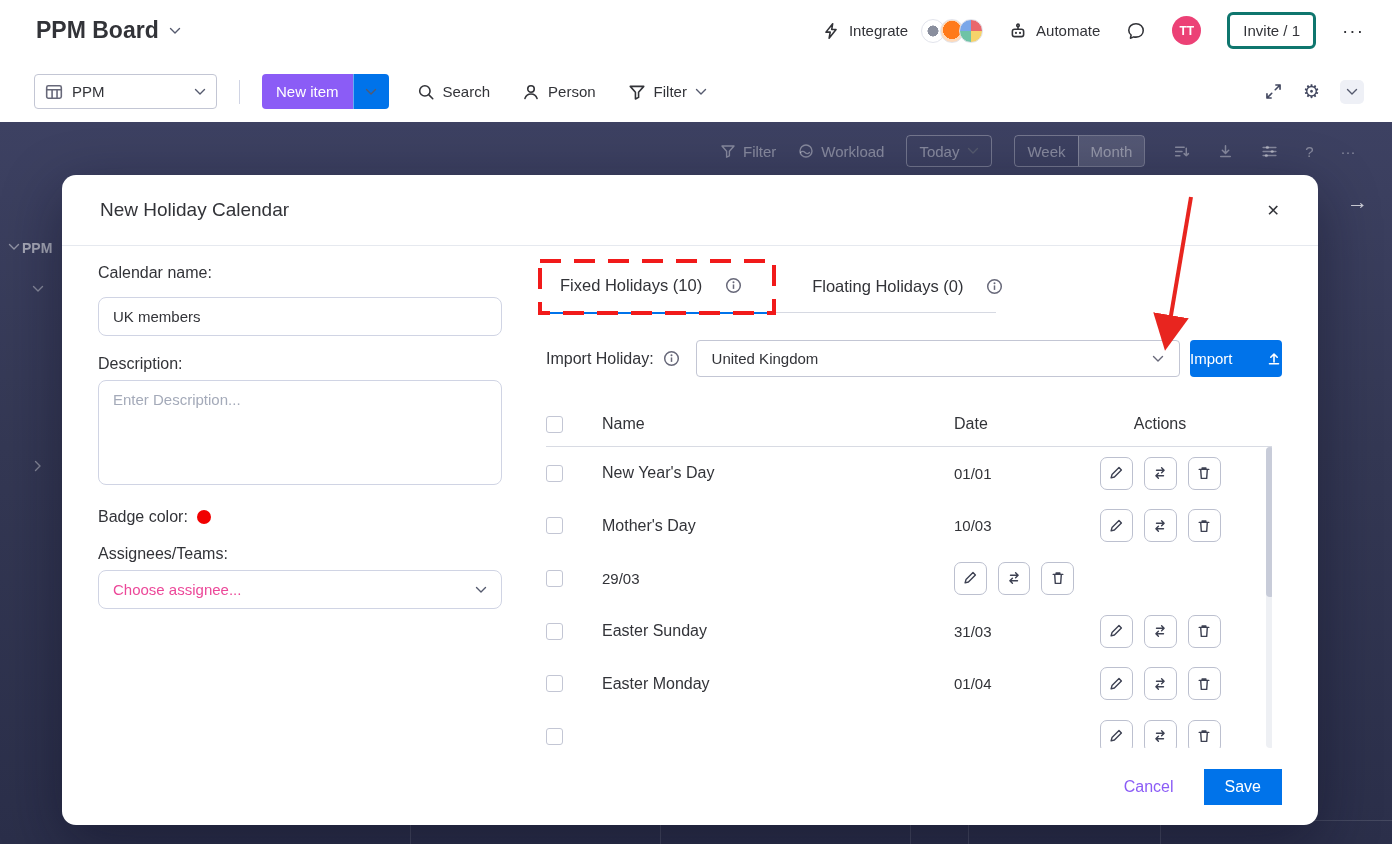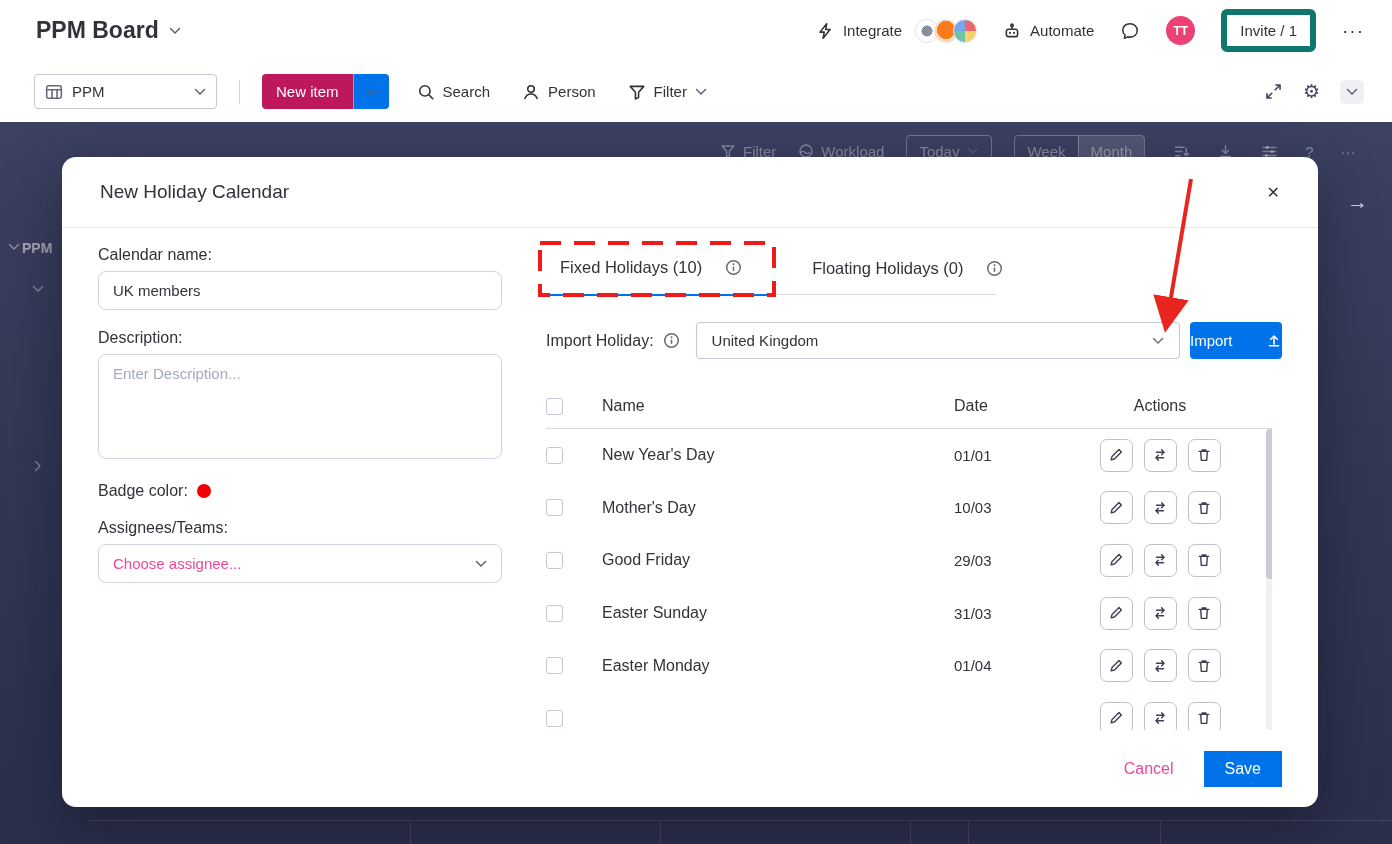--- a/index.html
+++ b/index.html
@@ -15,31 +15,31 @@
   .chev { width:12px; height:8px; color:#555a6e; }
   .topbar-right { margin-left:auto; display:flex; align-items:center; gap:26px; }
   .top-item { display:flex; align-items:center; gap:9px; font-size:15px; color:#323338; cursor:pointer; }
   .app-circles { display:flex; align-items:center; margin-left:4px; }
   .app-circles span { width:24px; height:24px; border-radius:50%; border:1px solid #e2e4ec; background:#fff; margin-left:-5px; }
   .app-circles .c1 { background:radial-gradient(circle at 50% 50%, #8a8f9e 0 35%, #fff 36%); margin-left:0; }
   .app-circles .c2 { background:radial-gradient(circle at 50% 45%, #ff7a1a 0 55%, #ffd9b8 56%); }
   .app-circles .c3 { background:conic-gradient(#e9686d 0 25%, #f6d36a 0 50%, #6fc3a6 0 75%, #7aa7e9 0); }
   .chat-btn { color:#323338; cursor:pointer; }
   .avatar { width:29px; height:29px; border-radius:50%; background:#ec4176; color:#fff; font-size:12px; font-weight:700; display:flex; align-items:center; justify-content:center; cursor:pointer; }
-  .invite { border:6px solid #0f766e; border-radius:6px; background:#fff; padding:7px 13px; font-size:15px; color:#323338; font-family:inherit; cursor:pointer; }
+  .invite { border:3px solid #0f766e; border-radius:6px; background:#fff; padding:7px 13px; font-size:15px; color:#323338; font-family:inherit; cursor:pointer; }
   .more-dots { font-size:19px; letter-spacing:1px; color:#323338; cursor:pointer; }
 
   
   .toolbar { position:absolute; top:61px; left:0; width:1392px; height:61px; background:#fff; display:flex; align-items:center; padding:0 28px 0 34px; }
   .board-select { width:183px; height:35px; border:1px solid #c3c6d4; border-radius:4px; display:flex; align-items:center; gap:9px; padding:0 10px; font-size:15px; cursor:pointer; }
   .board-select .spacer { flex:1; }
   .grid-ic { width:18px; height:18px; color:#676879; }
   .vdiv { width:1px; height:24px; background:#d0d4e4; margin:0 22px; }
   .newitem { display:flex; height:35px; border-radius:4px; overflow:hidden; cursor:pointer; }
-  .ni-main { background:#be185d; color:#fff; font-size:15px; display:flex; align-items:center; padding:17px 14px; }
+  .ni-main { background:#8b5cf6; color:#fff; font-size:15px; display:flex; align-items:center; padding:17px 14px; }
   .ni-arrow { background:#0073ea; width:36px; display:flex; align-items:center; justify-content:center; border-left:1px solid rgba(255,255,255,.4); color:#fff; }
   .tb-items { display:flex; align-items:center; gap:32px; margin-left:28px; }
   .tb-item { display:flex; align-items:center; gap:8px; font-size:15px; color:#323338; cursor:pointer; }
   .tb-item .i18 { width:18px; height:18px; color:#323338; }
   .toolbar-right { margin-left:auto; display:flex; align-items:center; gap:20px; color:#434860; }
   .gear-glyph { font-size:19px; line-height:1; color:#434860; cursor:pointer; }
   .chev-pill { width:24px; height:24px; border-radius:5px; background:#eef0f6; display:flex; align-items:center; justify-content:center; cursor:pointer; }
 
   
   .board { position:absolute; top:122px; left:0; width:1392px; height:722px; background:linear-gradient(180deg,#3d4162 0%, #343854 45%, #2b2f4a 100%); overflow:hidden; }
@@ -54,30 +54,30 @@
   .bar-icons > * { cursor:pointer; }
   .board-left-chev1 { position:absolute; top:121px; left:8px; color:rgba(255,255,255,.45); cursor:pointer; }
   .board-ppm { position:absolute; top:118px; left:22px; width:40px; overflow:hidden; color:rgba(255,255,255,.55); font-weight:700; font-size:14px; white-space:nowrap; }
   .board-left-chev2 { position:absolute; top:163px; left:32px; color:rgba(255,255,255,.4); cursor:pointer; }
   .board-left-chev3 { position:absolute; top:338px; left:34px; color:rgba(255,255,255,.4); cursor:pointer; }
   .board-arrow { position:absolute; top:68px; right:24px; font-size:21px; color:rgba(255,255,255,.75); cursor:pointer; }
   .board-grid { position:absolute; bottom:0; left:90px; right:0; height:24px; border-top:1px solid rgba(255,255,255,.12); }
   .board-grid i { position:absolute; top:0; bottom:0; width:1px; background:rgba(255,255,255,.12); }
 
   
-  .modal { position:absolute; left:62px; top:157px; width:1256px; height:650px; background:#fff; border-radius:14px; box-shadow:0 18px 60px rgba(10,12,30,.45); }
+  .modal { position:absolute; left:62px; top:175px; width:1256px; height:650px; background:#fff; border-radius:14px; box-shadow:0 18px 60px rgba(10,12,30,.45); }
   .modal-header { height:71px; border-bottom:1px solid #e6e9ef; display:flex; align-items:center; padding:0 38px; }
   .modal-title { font-size:19px; font-weight:500; color:#323338; }
   .modal-close { margin-left:auto; font-size:16px; color:#323338; cursor:pointer; }
   .modal-body { display:flex; padding:18px 36px 0 36px; }
 
   .left-col { width:404px; margin-right:44px; }
   .fld-label { font-size:16px; color:#323338; margin:19px 0 7px; display:flex; align-items:center; gap:9px; }
   .fld-label.first { margin-top:0; }
-  .txt-input { width:100%; height:39px; border:1px solid #d0d4e4; border-radius:8px; padding:0 14px; font-size:15px; color:#323338; font-family:inherit; outline:none; }
+  .txt-input { width:100%; height:39px; border:1px solid #d0d4e4; border-radius:8px; padding:0 14px; font-size:15px; color:#323338; font-family:inherit; outline:none;margin-top:8px; }
   .txt-area { width:100%; height:105px; border:1px solid #d0d4e4; border-radius:8px; padding:10px 14px; font-size:15px; color:#323338; font-family:inherit; resize:none; outline:none; }
   .txt-input::placeholder, .txt-area::placeholder { color:#a4aab9; }
   .badge-dot { width:14px; height:14px; border-radius:50%; background:#f10000; display:inline-block; }
   .select-like { width:100%; height:39px; border:1px solid #d0d4e4; border-radius:8px; padding:0 14px; display:flex; align-items:center; justify-content:space-between; cursor:pointer; }
   .select-like .ph { font-size:15px; color:#ec4899; }
 
   .right-col { flex:1; position:relative; }
   .tabs-row { position:relative; display:flex; margin-top:6px; }
   .tabs-row::after { content:""; position:absolute; left:0; bottom:0; width:450px; height:1px; background:#d6d9e2; }
   .tab { position:relative; display:flex; align-items:center; gap:23px; font-size:16.5px; color:#323338; padding:6px 26px 17px 14px; cursor:pointer; z-index:1; }
@@ -100,21 +100,21 @@
   .h-row { height:52.6px; font-size:16px; color:#323338; }
   .checkbox { width:17px; height:17px; border:1px solid #c3c6d4; border-radius:3px; background:#fff; cursor:pointer; }
   .date-cell { font-size:15px; }
   .actions-cell { display:flex; gap:11px; justify-content:center; }
   .icon-btn { width:33px; height:33px; border:1px solid #bcc0cf; border-radius:7px; background:#fff; display:flex; align-items:center; justify-content:center; color:#3d4152; cursor:pointer; }
   .icon-btn svg { width:16px; height:16px; }
   .scrollbar { position:absolute; top:0; right:-2px; width:8px; height:100%; background:#eef0f4; border-radius:4px; }
   .scroll-thumb { position:absolute; top:0; left:0; width:8px; height:150px; background:#c8ccd9; border-radius:4px; cursor:pointer; }
 
   .modal-footer { position:absolute; bottom:20px; right:36px; display:flex; align-items:center; gap:30px; }
-  .cancel-btn { font-size:16px; color:#ec4899; background:none; border:none; font-family:inherit; cursor:pointer; }
+  .cancel-btn { font-size:16px; color:#8b5cf6; background:none; border:none; font-family:inherit; cursor:pointer; }
   .save-btn { background:#0073ea; color:#fff; border:none; border-radius:0; font-size:16px; font-family:inherit; padding:9px 21px; cursor:pointer; }
 
   .annot-arrow { position:absolute; left:1080px; top:8px; width:140px; height:172px; pointer-events:none; z-index:3; }
 </style>
 </head>
 <body>
 
 <header class="topbar">
   <div class="board-title-wrap">
     <h1>PPM Board</h1>
@@ -409,21 +409,20 @@
                       <path class="ic" d="M3.2 4.4h9.6M6.1 4.4V3h3.8v1.4M4.7 4.4l.6 9h5.4l.6-9"></path>
                     </svg>
       </div>
     </div>
   </div>
 
   <div class="tbl-grid h-row">
     <div>
                   <div class="checkbox"></div>
                 </div>
-    <div>Good Friday</div>
     <div class="date-cell">29/03</div>
     <div class="actions-cell">
       <div class="icon-btn">
         <svg viewBox="0 0 16 16">
                       <path class="ic" d="M3.1 12.9l.9-3.3 7-7 2.4 2.4-7 7-3.3.9z"></path>
                     </svg>
       </div>
       <div class="icon-btn">
         <svg viewBox="0 0 16 16">
                       <path class="ic" d="M4.5 5.3h7.2M9.6 2.8l2.5 2.5-2.5 2.5M11.5 10.7H4.3M6.4 8.2L3.9 10.7l2.5 2.5"></path>

